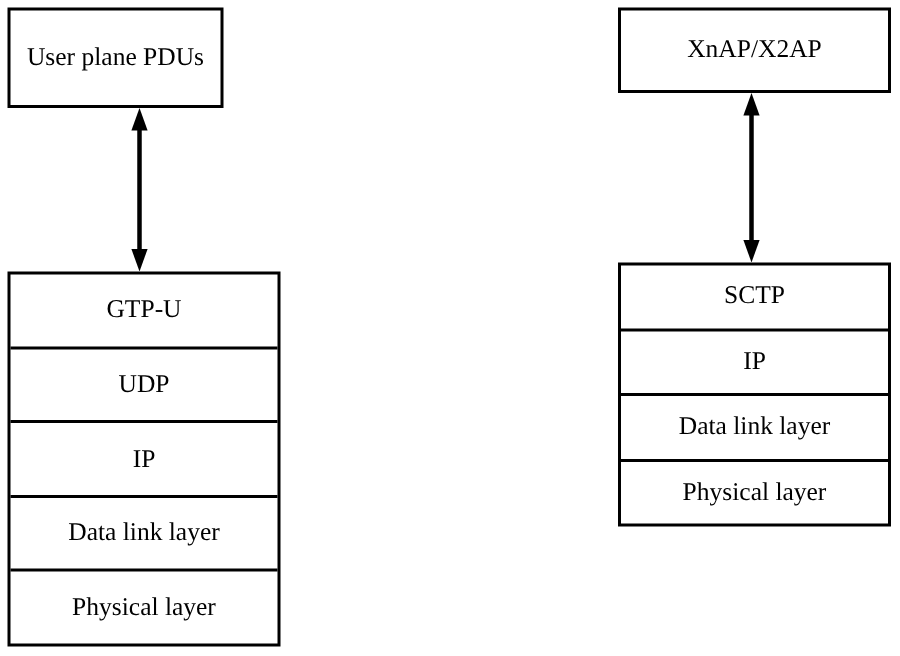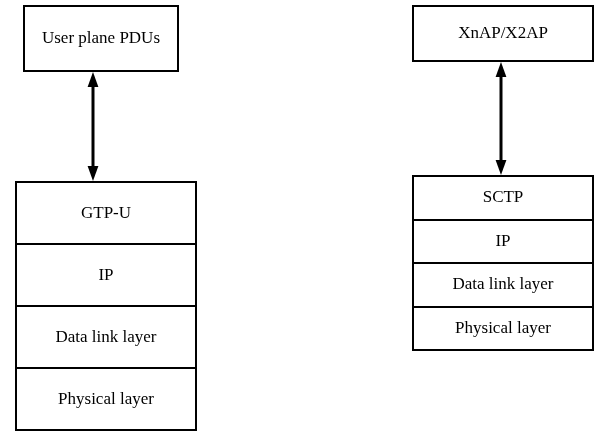--- a/index.html
+++ b/index.html
@@ -60,35 +60,38 @@
   }
   .arrow svg {
     display: block;
   }
 </style>
 </head>
 <body>
 
 <div id="canvas">
 
-  <div class="box" style="left:23px; top:5px; width:156px; height:67px;">
+  <div class="box" style="left:5px; top:5px; width:144px; height:67px;">
     <span>User plane PDUs</span>
   </div>
 
   <div class="arrow" style="left:83px; top:72px; width:20px; height:109px;">
     <svg width="20" height="109" viewBox="0 0 20 109">
       <line x1="10" y1="12" x2="10" y2="97" stroke="#000000" stroke-width="3"></line>
       <polygon points="10,0 4.6,15 15.4,15" fill="#000000"></polygon>
       <polygon points="10,109 4.6,94 15.4,94" fill="#000000"></polygon>
     </svg>
   </div>
 
-  <div class="stack" style="left:15px; top:181px; width:182px; height:250px;">
+  <div class="stack" style="left:5px; top:181px; width:182px; height:250px;">
     <div class="stack-row">
       <span>GTP-U</span>
+    </div>
+    <div class="stack-row">
+      <span>UDP</span>
     </div>
     <div class="stack-row">
       <span>IP</span>
     </div>
     <div class="stack-row">
       <span>Data link layer</span>
     </div>
     <div class="stack-row">
       <span>Physical layer</span>
     </div>

